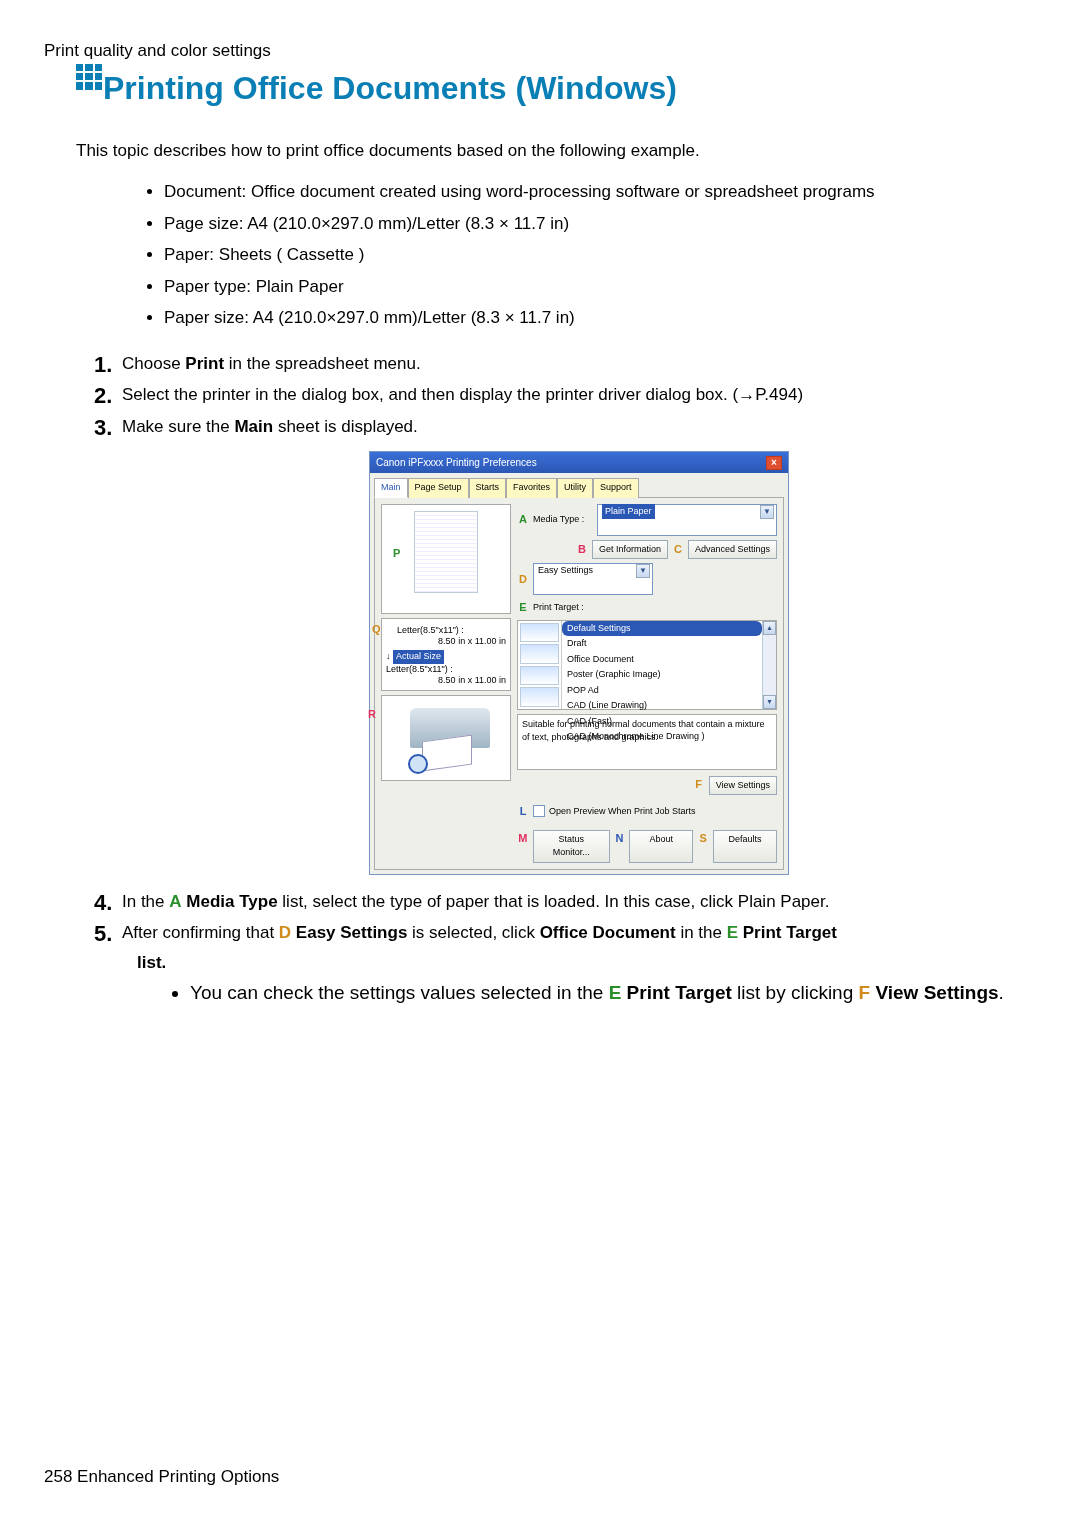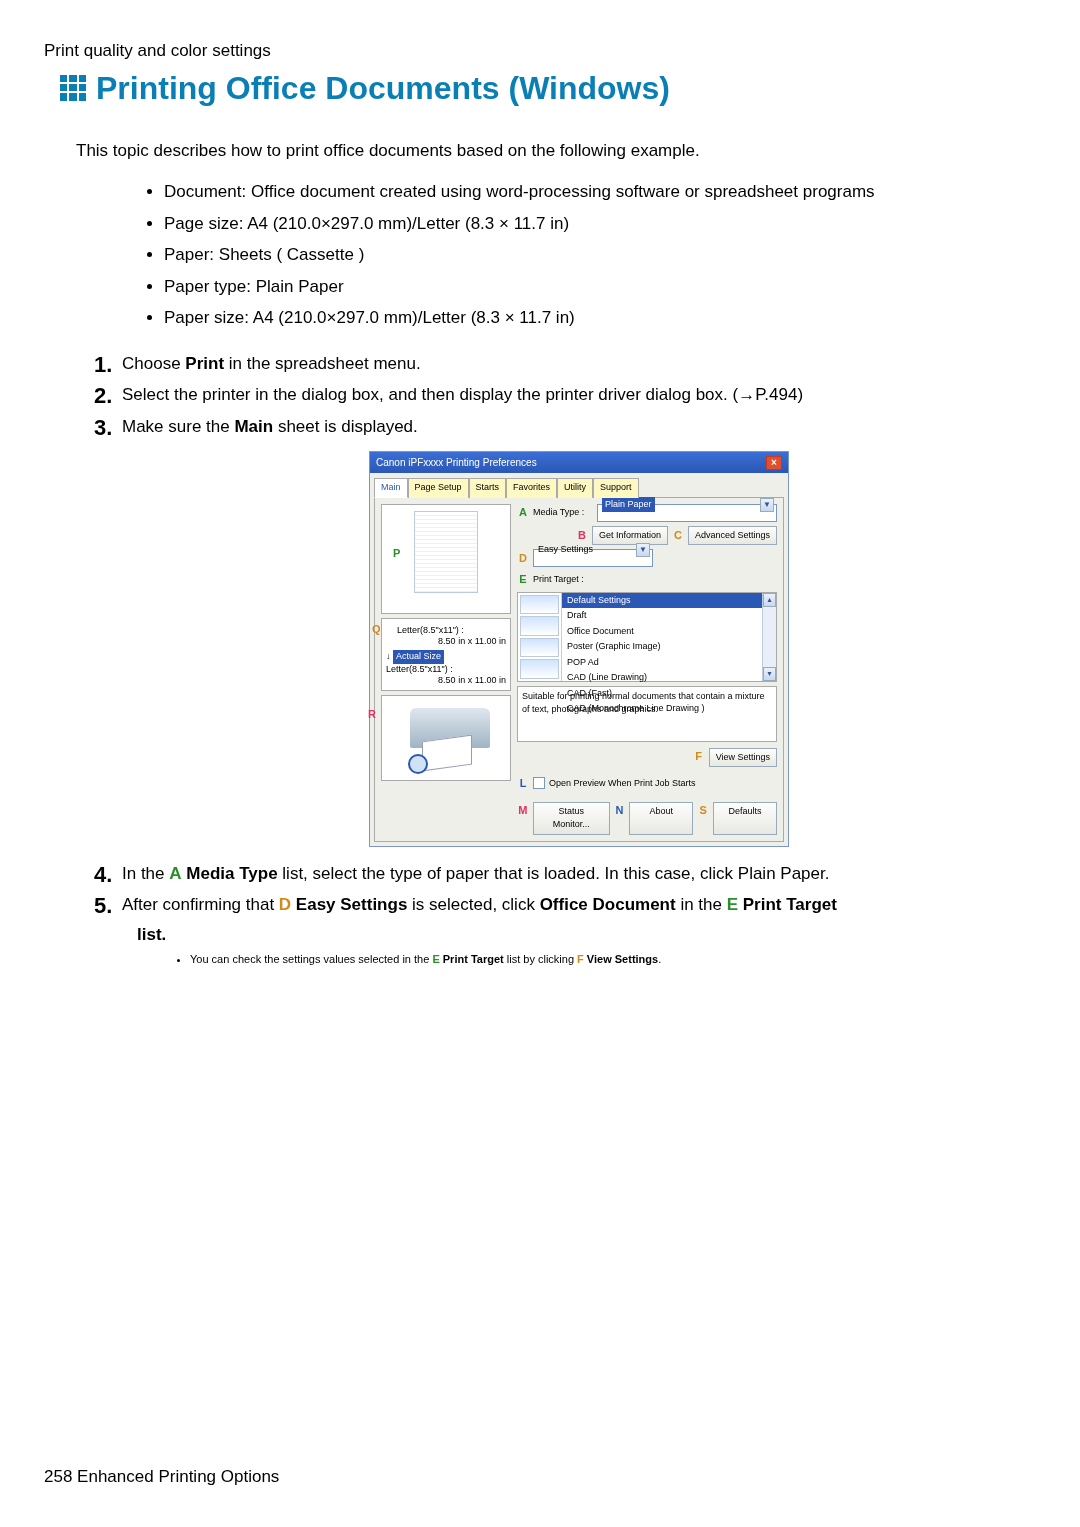--- a/index.html
+++ b/index.html
@@ -12,24 +12,23 @@
     padding: 38px 44px;
     font-size: 17px;
     line-height: 1.5;
   }
   .section-header {
     font-size: 17px;
     color: #000;
   }
   .title-row {
     display: flex;
-    align-items: center;
-    gap: 10px;
+    gap: 1px;
     margin-bottom: 26px;
-    margin-left: 16px;
+    margin-left: 32px;
   }
   .title-icon {
     width: 26px;
     height: 26px;
     display: grid;
     grid-template-columns: repeat(3, 1fr);
     grid-template-rows: repeat(3, 1fr);
     gap: 2px;
   }
   .title-icon span {
@@ -199,21 +198,21 @@
   .mk-E { color:#2a8f2a; }
   .mk-F { color:#d08b1a; }
   .mk-L { color:#2b57b5; }
   .mk-M { color:#e03060; }
   .mk-N { color:#2b57b5; }
   .mk-S { color:#d08b1a; }
 
   .combo {
     border: 1px solid #7a96c2;
     background: #fff;
-    height: 18px;
+    height: 32px;
     display: flex;
     align-items: center;
     justify-content: space-between;
     padding: 0 2px 16px 4px;
     flex: 1;
     font-size: 9px;
     gap: 22px;
   }
   .combo.sel .val { background: #2b57b5; color: #fff; padding: 1px 3px; }
   .combo .arrow {
@@ -235,21 +234,21 @@
     border: 1px solid #aaa;
     background: #fff;
     display: flex;
     height: 90px;
     position: relative;
   }
   .targetbox .thumbs { width: 44px; border-right: 1px solid #ccc; display:flex; flex-direction:column; gap:2px; padding:2px;}
   .targetbox .thumbs div { flex:1; background: linear-gradient(#cfe3ff,#fff); border:1px solid #bcd; }
   .targetbox .list { flex:1; font-size:9px; }
   .targetbox .li { padding: 1px 5px; }
-  .targetbox .li.sel { background: #2b57b5; color:#fff; }
+  .targetbox .li.sel { background: #2b57b5; color:#fff;border-radius:6px; }
   .scrollbar { width:14px; background:#e9eef7; border-left:1px solid #bcd; display:flex; flex-direction:column; }
   .scrollbar .sb { height:14px; border:1px solid #9ab; background:linear-gradient(#eaf1fb,#c8d8ef); font-size:8px; text-align:center; color:#35558a;}
   .scrollbar .tr { flex:1; }
   .descbox {
     border: 1px solid #aaa; background:#fff; font-size:9px;
     padding: 3px 4px; height: 56px;
   }
   .footer-row { display:flex; justify-content:flex-end; gap:4px; margin-top:2px;}
   .checkrow { display:flex; align-items:center; gap:4px; font-size:9px; margin-top:4px;}
   .cb { width:12px; height:12px; border:1px solid #7a96c2; background:#fff; }
@@ -260,21 +259,21 @@
     background: radial-gradient(circle at 30% 30%, #dff7d8, #66c04e);
     border: 1px solid #4a9e36;
     position: relative;
   }
   .note-icon::after {
     content:''; position:absolute; left:11px; top:6px;
     width:6px; height:16px;
     background:#fff; border-radius:3px;
     transform: rotate(20deg);
   }
-  .notelist { list-style: disc; margin-left: 68px; margin-top:4px; font-size:11px;}
+  .notelist { list-style: disc; margin-left: 68px; margin-top:4px; font-size:19px;}
   .page-footer { position: absolute; bottom: 38px; left: 44px; font-size: 17px; }
   .offset { margin-left: 15px; display:inline-block; margin-top:4px;text-align:center;}
 </style>
 </head>
 <body>
 
 <div class="section-header">Print quality and color settings</div>
 
 <div class="title-row">
   <div class="title-icon">

